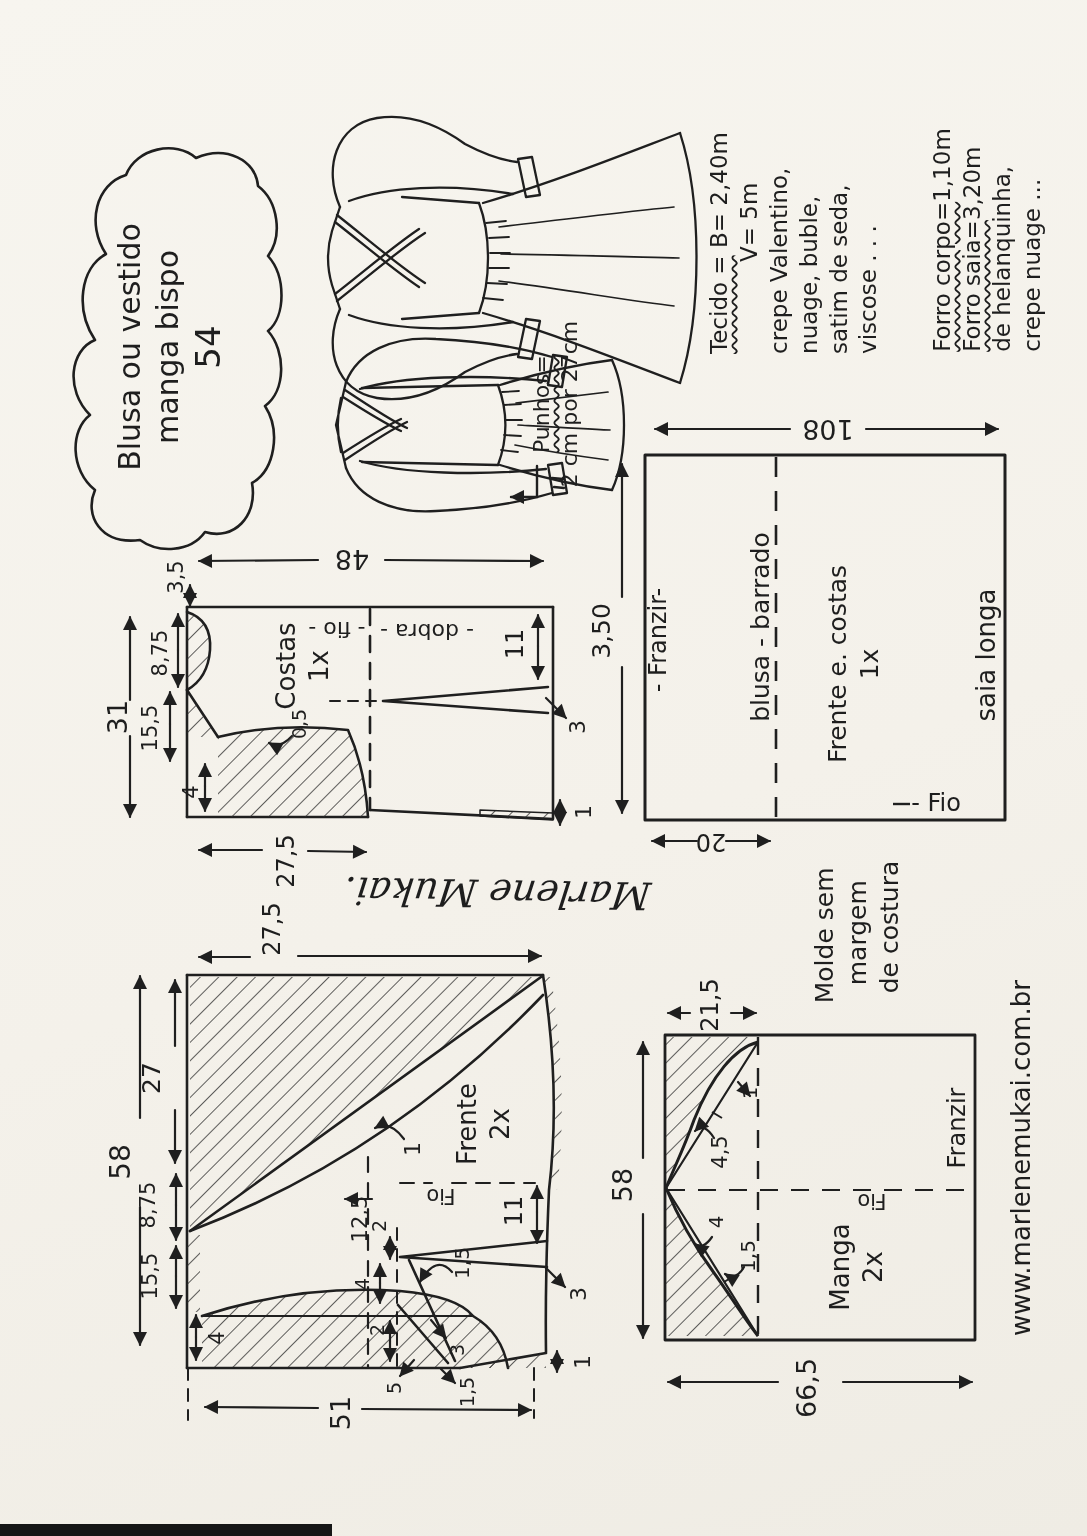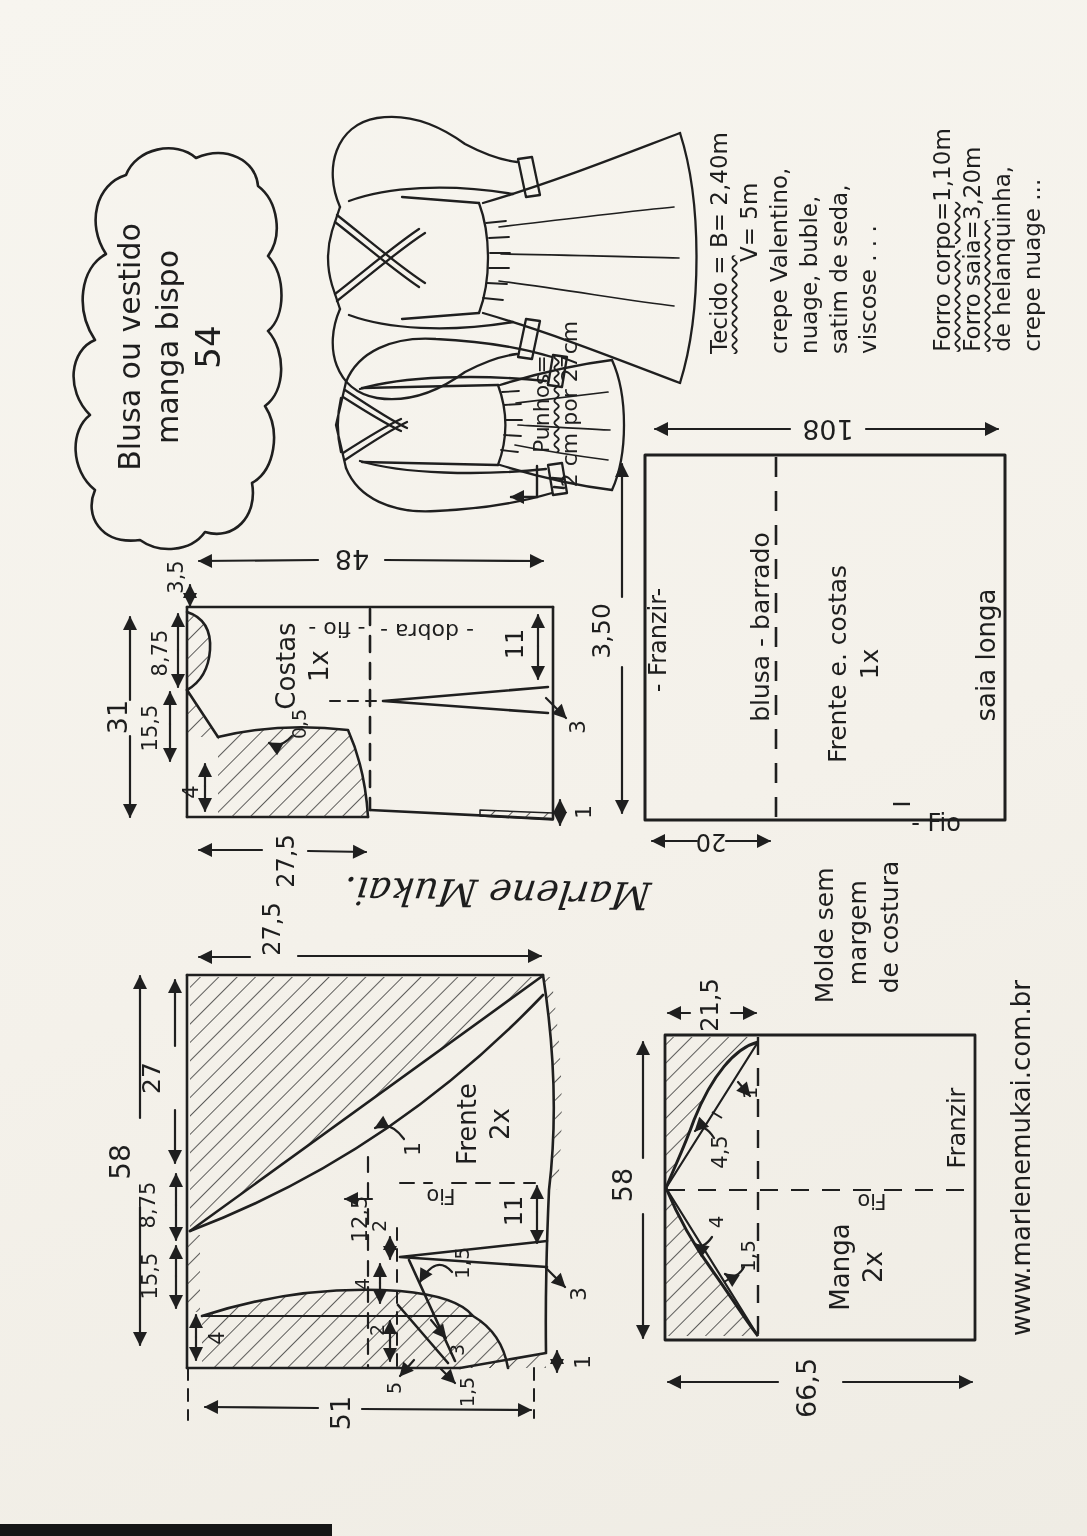--- a/index.html
+++ b/index.html
@@ -2,21 +2,21 @@
 <html><head>
 <meta charset="utf-8">
 <style>
   html,body{margin:0;padding:0;}
   body{background:#dcd9d2;font-family:"DejaVu Sans",sans-serif;}
   #page{position:relative;width:1087px;height:1536px;overflow:hidden;
         background:linear-gradient(160deg,#f7f5ef 0%,#f4f1ea 55%,#efece4 100%);color:#1f1f1f;}
   svg.art{position:absolute;left:0;top:0;}
   .lb{position:absolute;transform:translate(-50%,-50%) rotate(-90deg);white-space:nowrap;color:#1e1e1e;}
   .r180{transform:translate(-50%,-50%) rotate(180deg);}
-  .r0{transform:translate(-50%,-50%);margin-top:20px;}
+  .r0{transform:translate(-50%,-50%);}
   .blk{text-align:center;line-height:1.26;}
   .blk-l{text-align:left;line-height:1.30;}
   .uw{text-decoration:underline;text-decoration-style:wavy;text-decoration-thickness:2px;text-underline-offset:4px;}
   .sig{font-family:"DejaVu Serif",serif;font-style:italic;transform:translate(-50%,-50%) rotate(181deg) skewX(-6deg);}
 </style>
 </head>
 <body>
 
 <div id="page">
 

